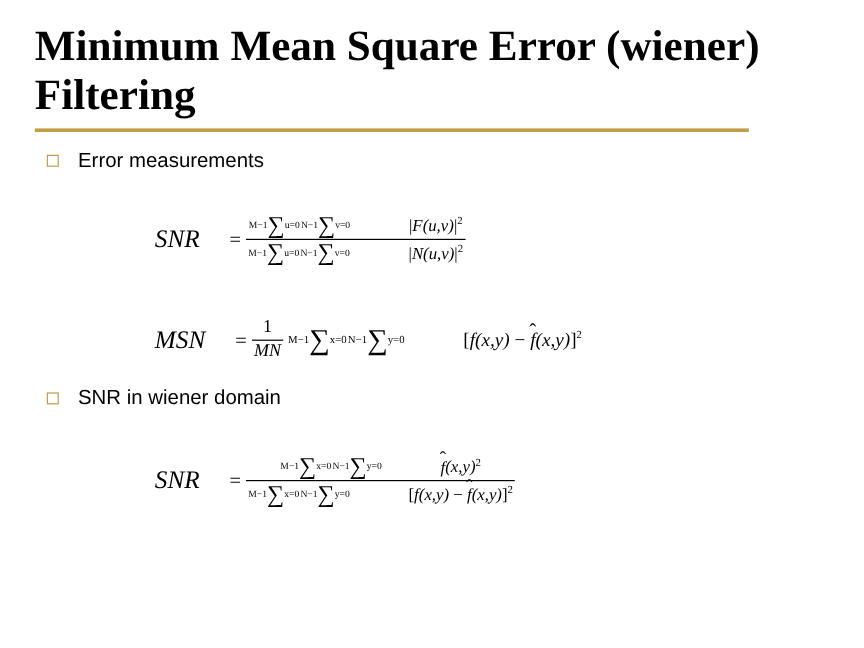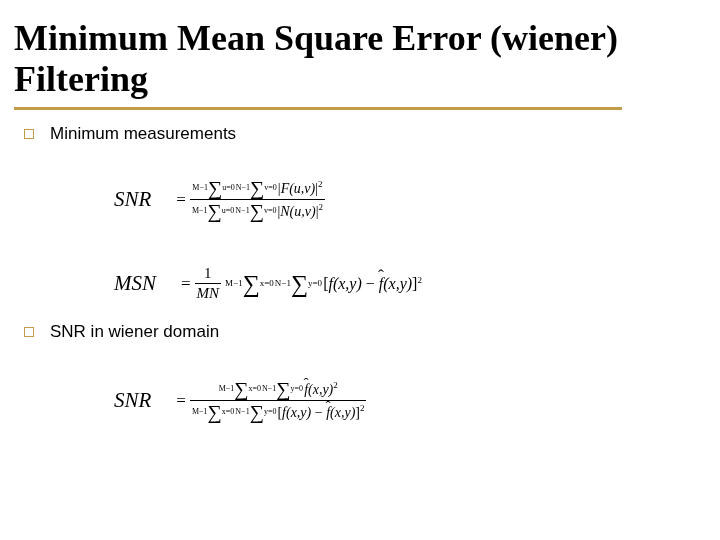--- a/index.html
+++ b/index.html
@@ -5,21 +5,21 @@
   * { margin: 0; padding: 0; box-sizing: border-box; }
   body {
     width: 720px;
     height: 540px;
     background: #fff;
     font-family: Georgia, 'Times New Roman', serif;
     position: relative;
     overflow: hidden;
   }
   .slide {
-    padding: 18px 30px 0 14px;
+    padding: 18px 30px 0 29px;
   }
   .title {
     font-family: Garamond, Georgia, serif;
     font-size: 36px;
     font-weight: 600;
     line-height: 1.15;
     color: #000;
     margin-bottom: 6px;
   }
   .rule {
@@ -84,21 +84,21 @@
     display: inline-flex;
     flex-direction: row;
     align-items: center;
     line-height: 1;
     margin-right: 1px;
   }
   .sig .lim { font-size: 8px; font-style: normal; font-family: 'Times New Roman', serif; }
   .sig .sym { font-size: 20px; font-style: normal; }
   .sig.big .sym { font-size: 24px; }
   .sig.big .lim { font-size: 9px; }
-  .term { font-size: 14px; white-space: nowrap; }
+  .term { font-size: 14px; white-space: nowrap; margin-left: 48px; }
   .term.big { font-size: 16px; }
   .abs { font-style: normal; }
   .sup { font-size: 9px; vertical-align: super; font-style: normal; }
   .hat {
     position: relative;
     display: inline-block;
   }
   .hat::before {
     content: "ˆ";
     position: absolute;
@@ -112,21 +112,21 @@
 </style>
 </head>
 <body>
 
 <div class="slide">
   <h1 class="title">Minimum Mean Square Error (wiener) Filtering</h1>
   <div class="rule"></div>
 
   <div class="item">
     <span class="bullet"></span>
-    <span class="item-text">Minimum measurements</span>
+    <span class="item-text">Error measurements</span>
   </div>
   <div class="formula block1">
     <span class="lhs">SNR</span>
     <span class="eq">=</span>
     <span class="frac">
       <span class="num">
         <span class="dsum">
           <span class="sig">
               <span class="lim">M−1</span>
               <span class="sym">∑</span>

